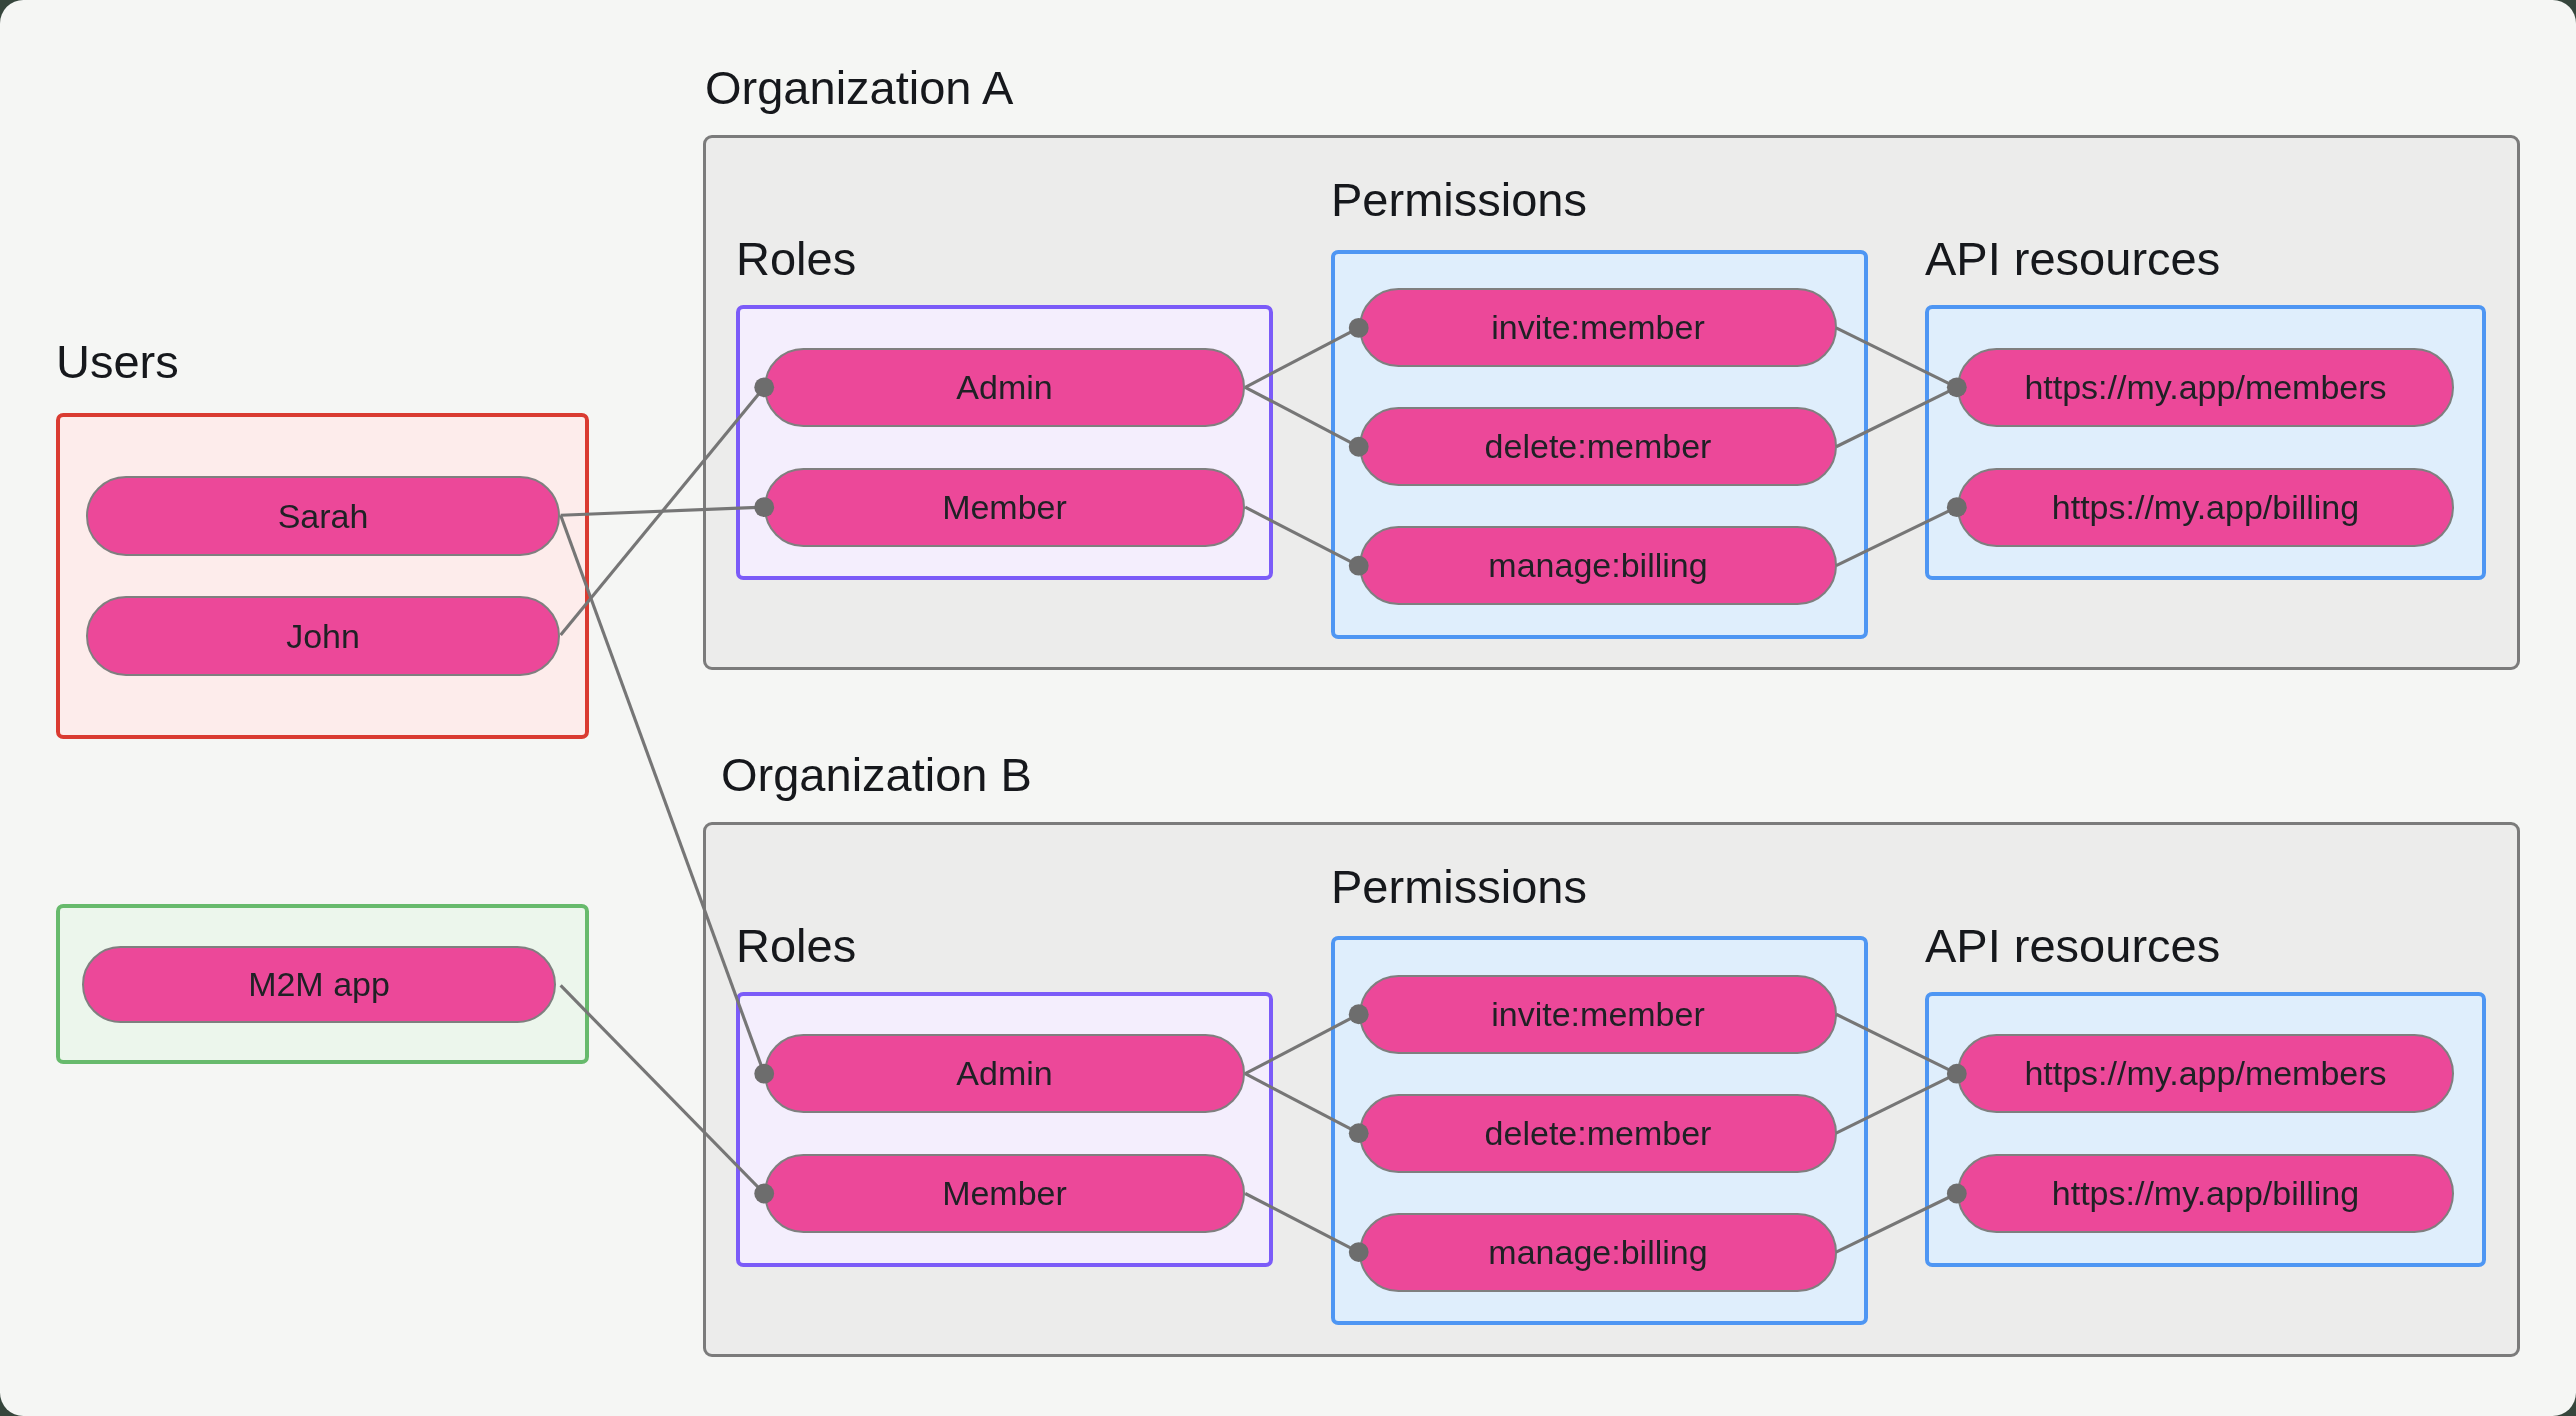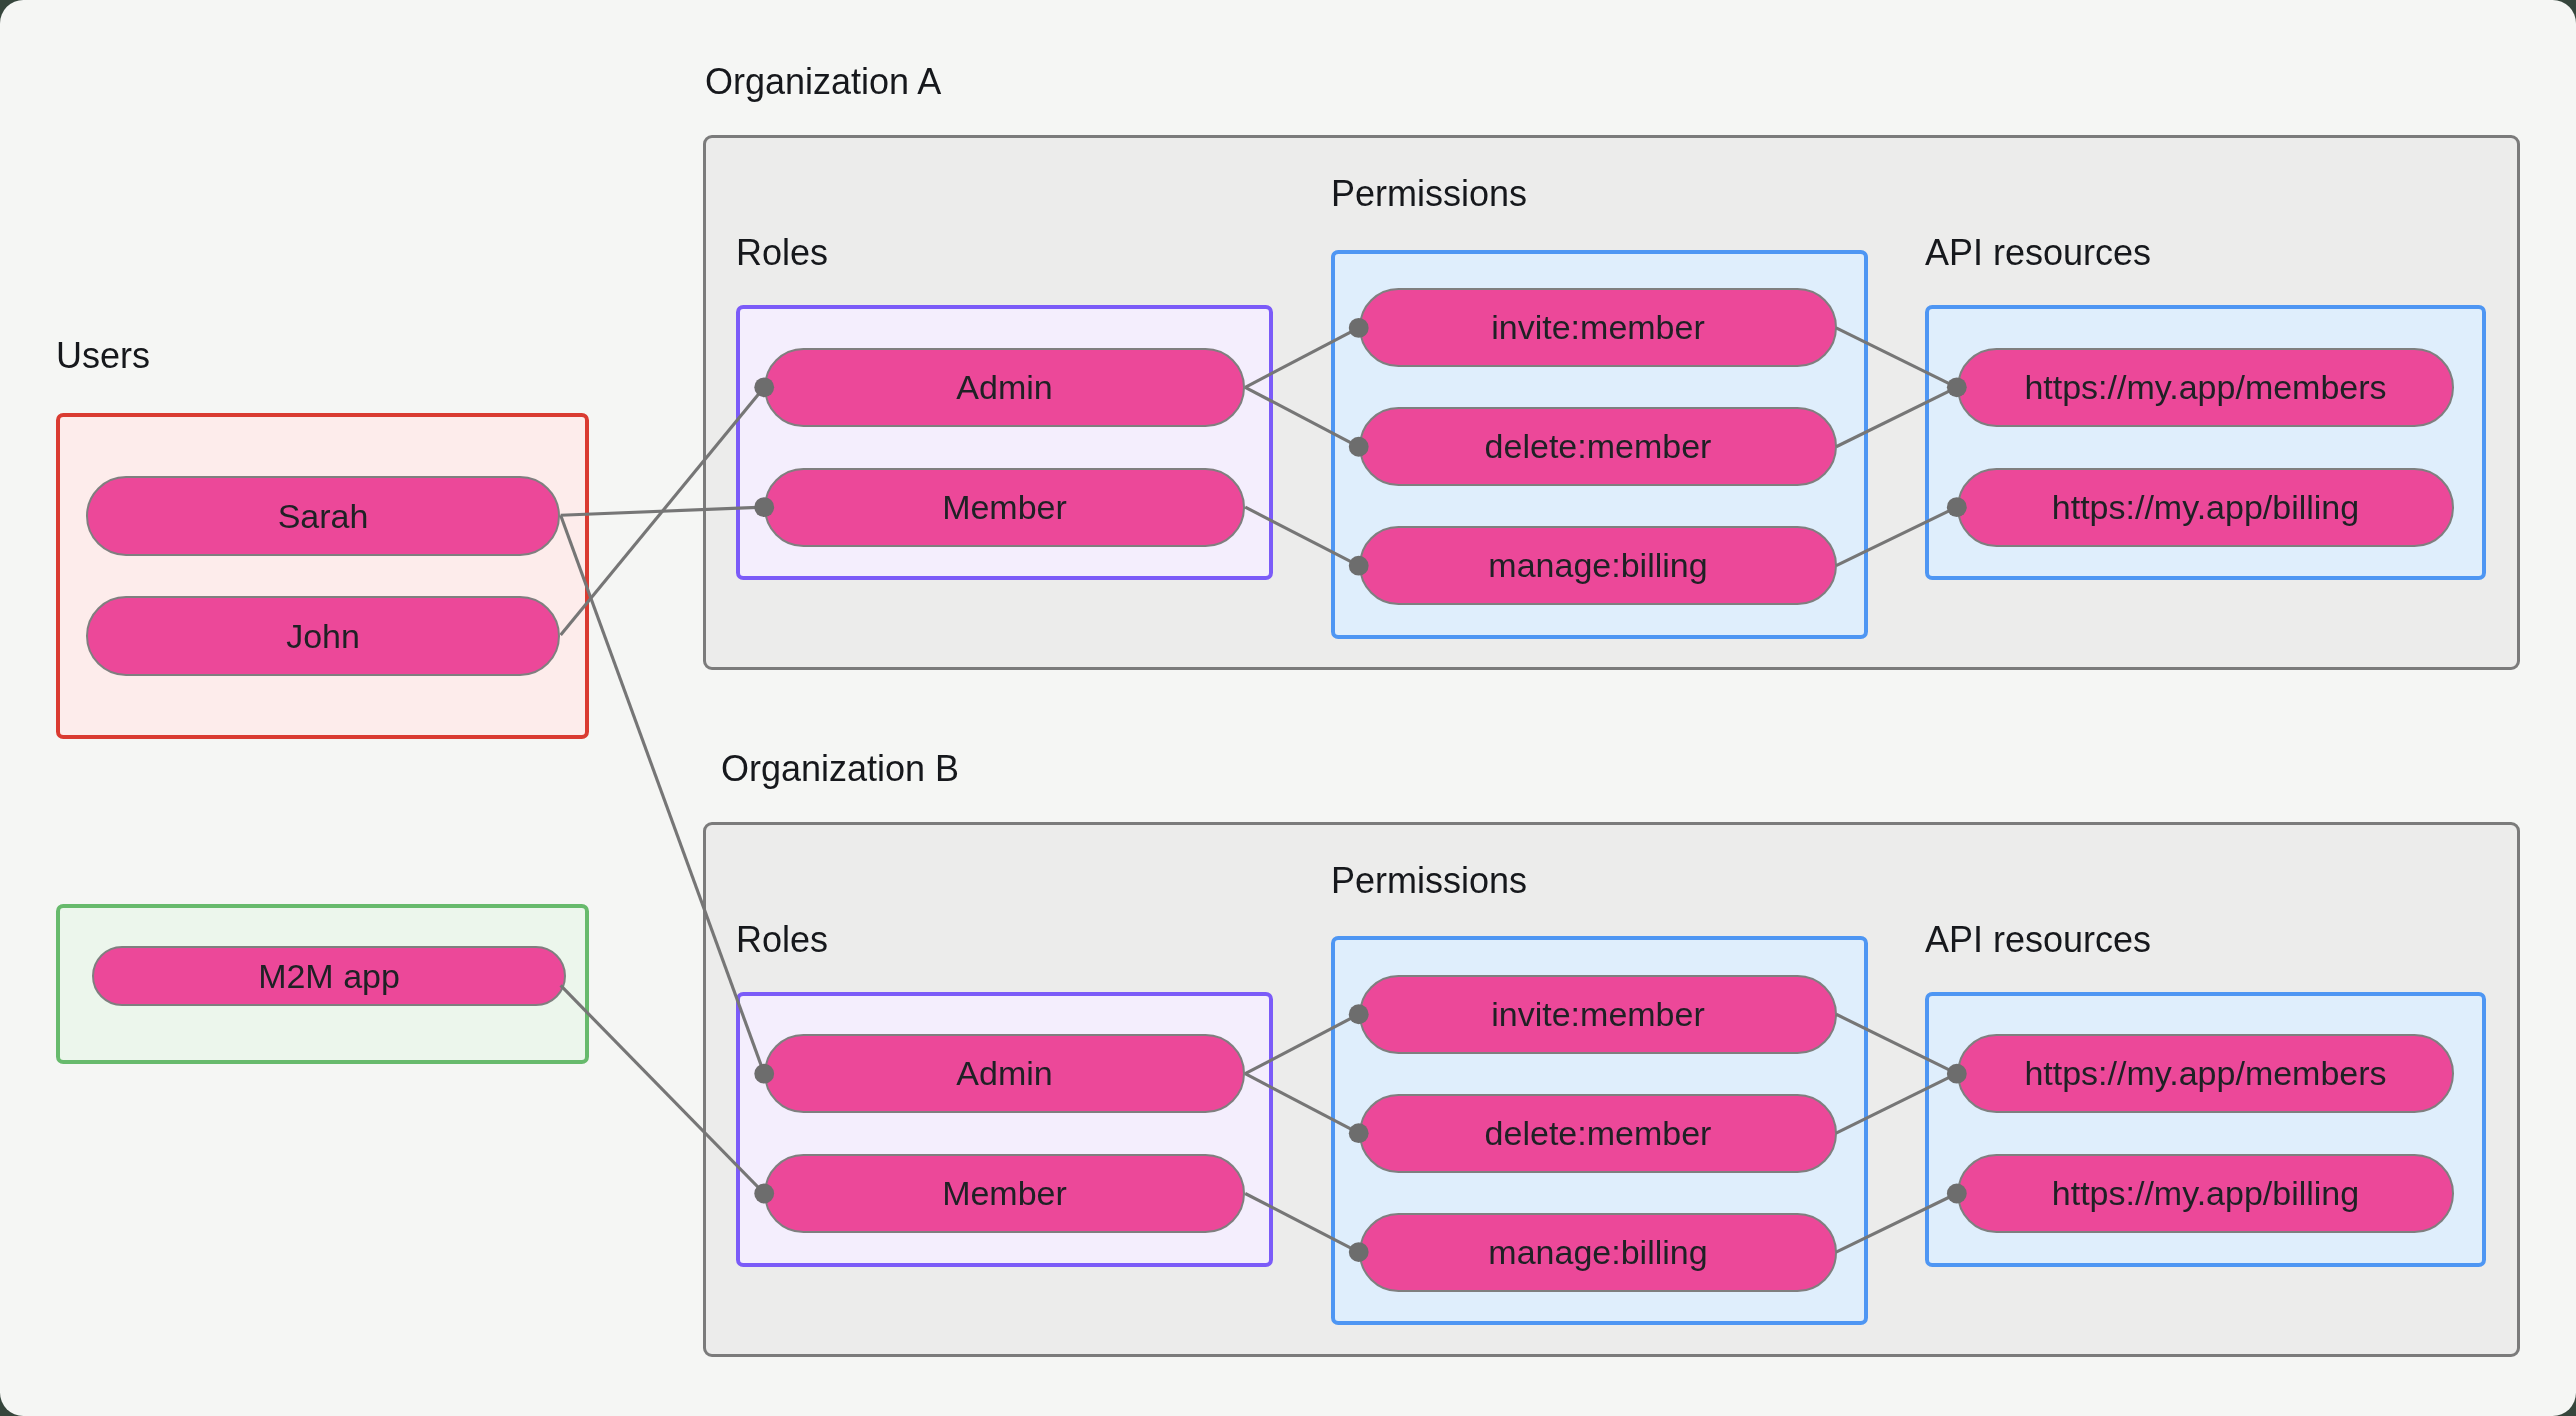--- a/index.html
+++ b/index.html
@@ -7,21 +7,21 @@
     position:relative;
     width:2576px;height:1416px;
     background:#f5f6f4;
     border-radius:23.4px;
     overflow:hidden;
     font-family:"Liberation Sans","DejaVu Sans",sans-serif;
     color:#1a1d21;
   }
   .group-label{
     position:absolute;
-    font-size:36px;
+    font-size:47px;
     line-height:1.15;
     color:#16181c;
     white-space:nowrap;
   }
   .gbox{
     position:absolute;
     border-radius:7.2px;
     box-sizing:border-box;
   }
   .org-box{
@@ -57,21 +57,21 @@
 <body>
 
 <div class="page">
 
   <div class="group-label" style="left:56px;top:335px;">Users</div>
   <div class="gbox users-box" style="left:56px;top:413px;width:533px;height:326px;"></div>
   <div class="pill" style="left:86px;top:476px;width:474px;height:80px;">Sarah</div>
   <div class="pill" style="left:86px;top:596px;width:474px;height:80px;">John</div>
 
   <div class="gbox m2m-box" style="left:56px;top:904px;width:533px;height:160px;"></div>
-  <div class="pill" style="left:92px;top:946px;width:474px;height:60px;">M2M app</div>
+  <div class="pill" style="left:82px;top:946px;width:474px;height:77px;">M2M app</div>
 
   <div class="group-label" style="left:705px;top:61px;">Organization A</div>
   <div class="gbox org-box" style="left:703px;top:135px;width:1817px;height:535px;"></div>
 
   <div class="group-label" style="left:736px;top:232px;">Roles</div>
   <div class="gbox roles-box" style="left:736px;top:305px;width:537px;height:275px;"></div>
   <div class="pill" style="left:764px;top:348px;width:481px;height:79px;">Admin</div>
   <div class="pill" style="left:764px;top:468px;width:481px;height:79px;">Member</div>
 
   <div class="group-label" style="left:1331px;top:173px;">Permissions</div>

